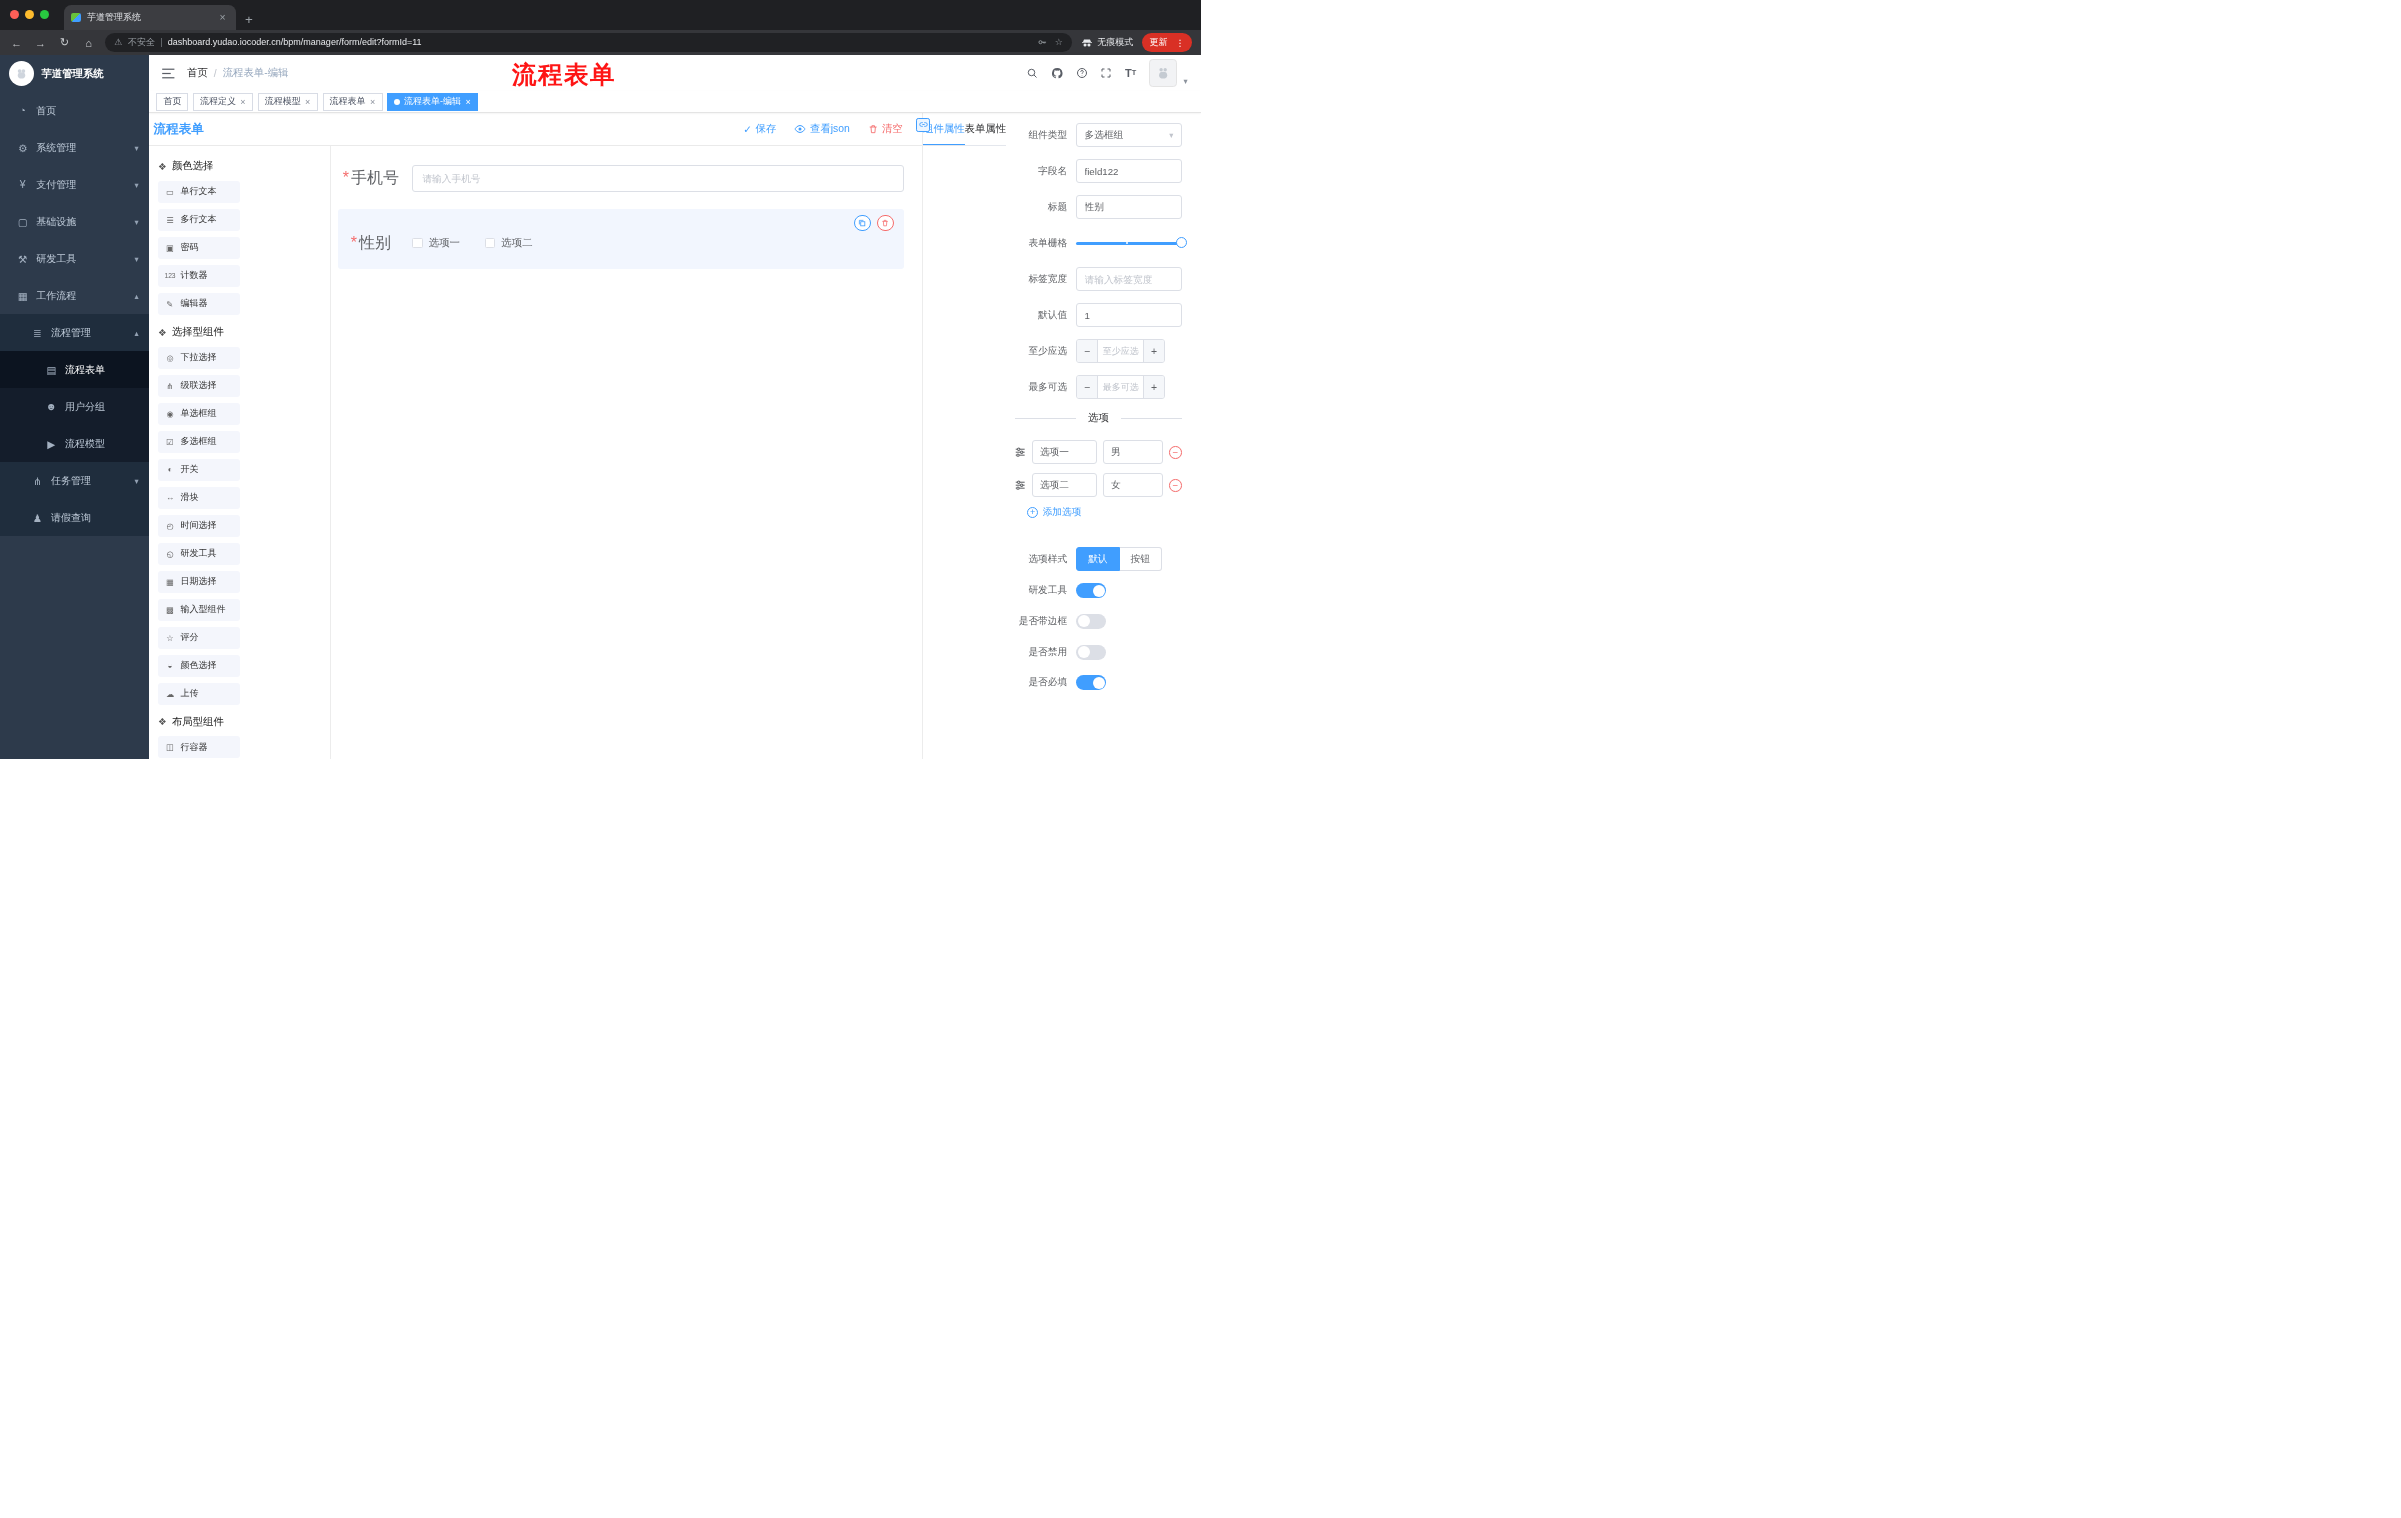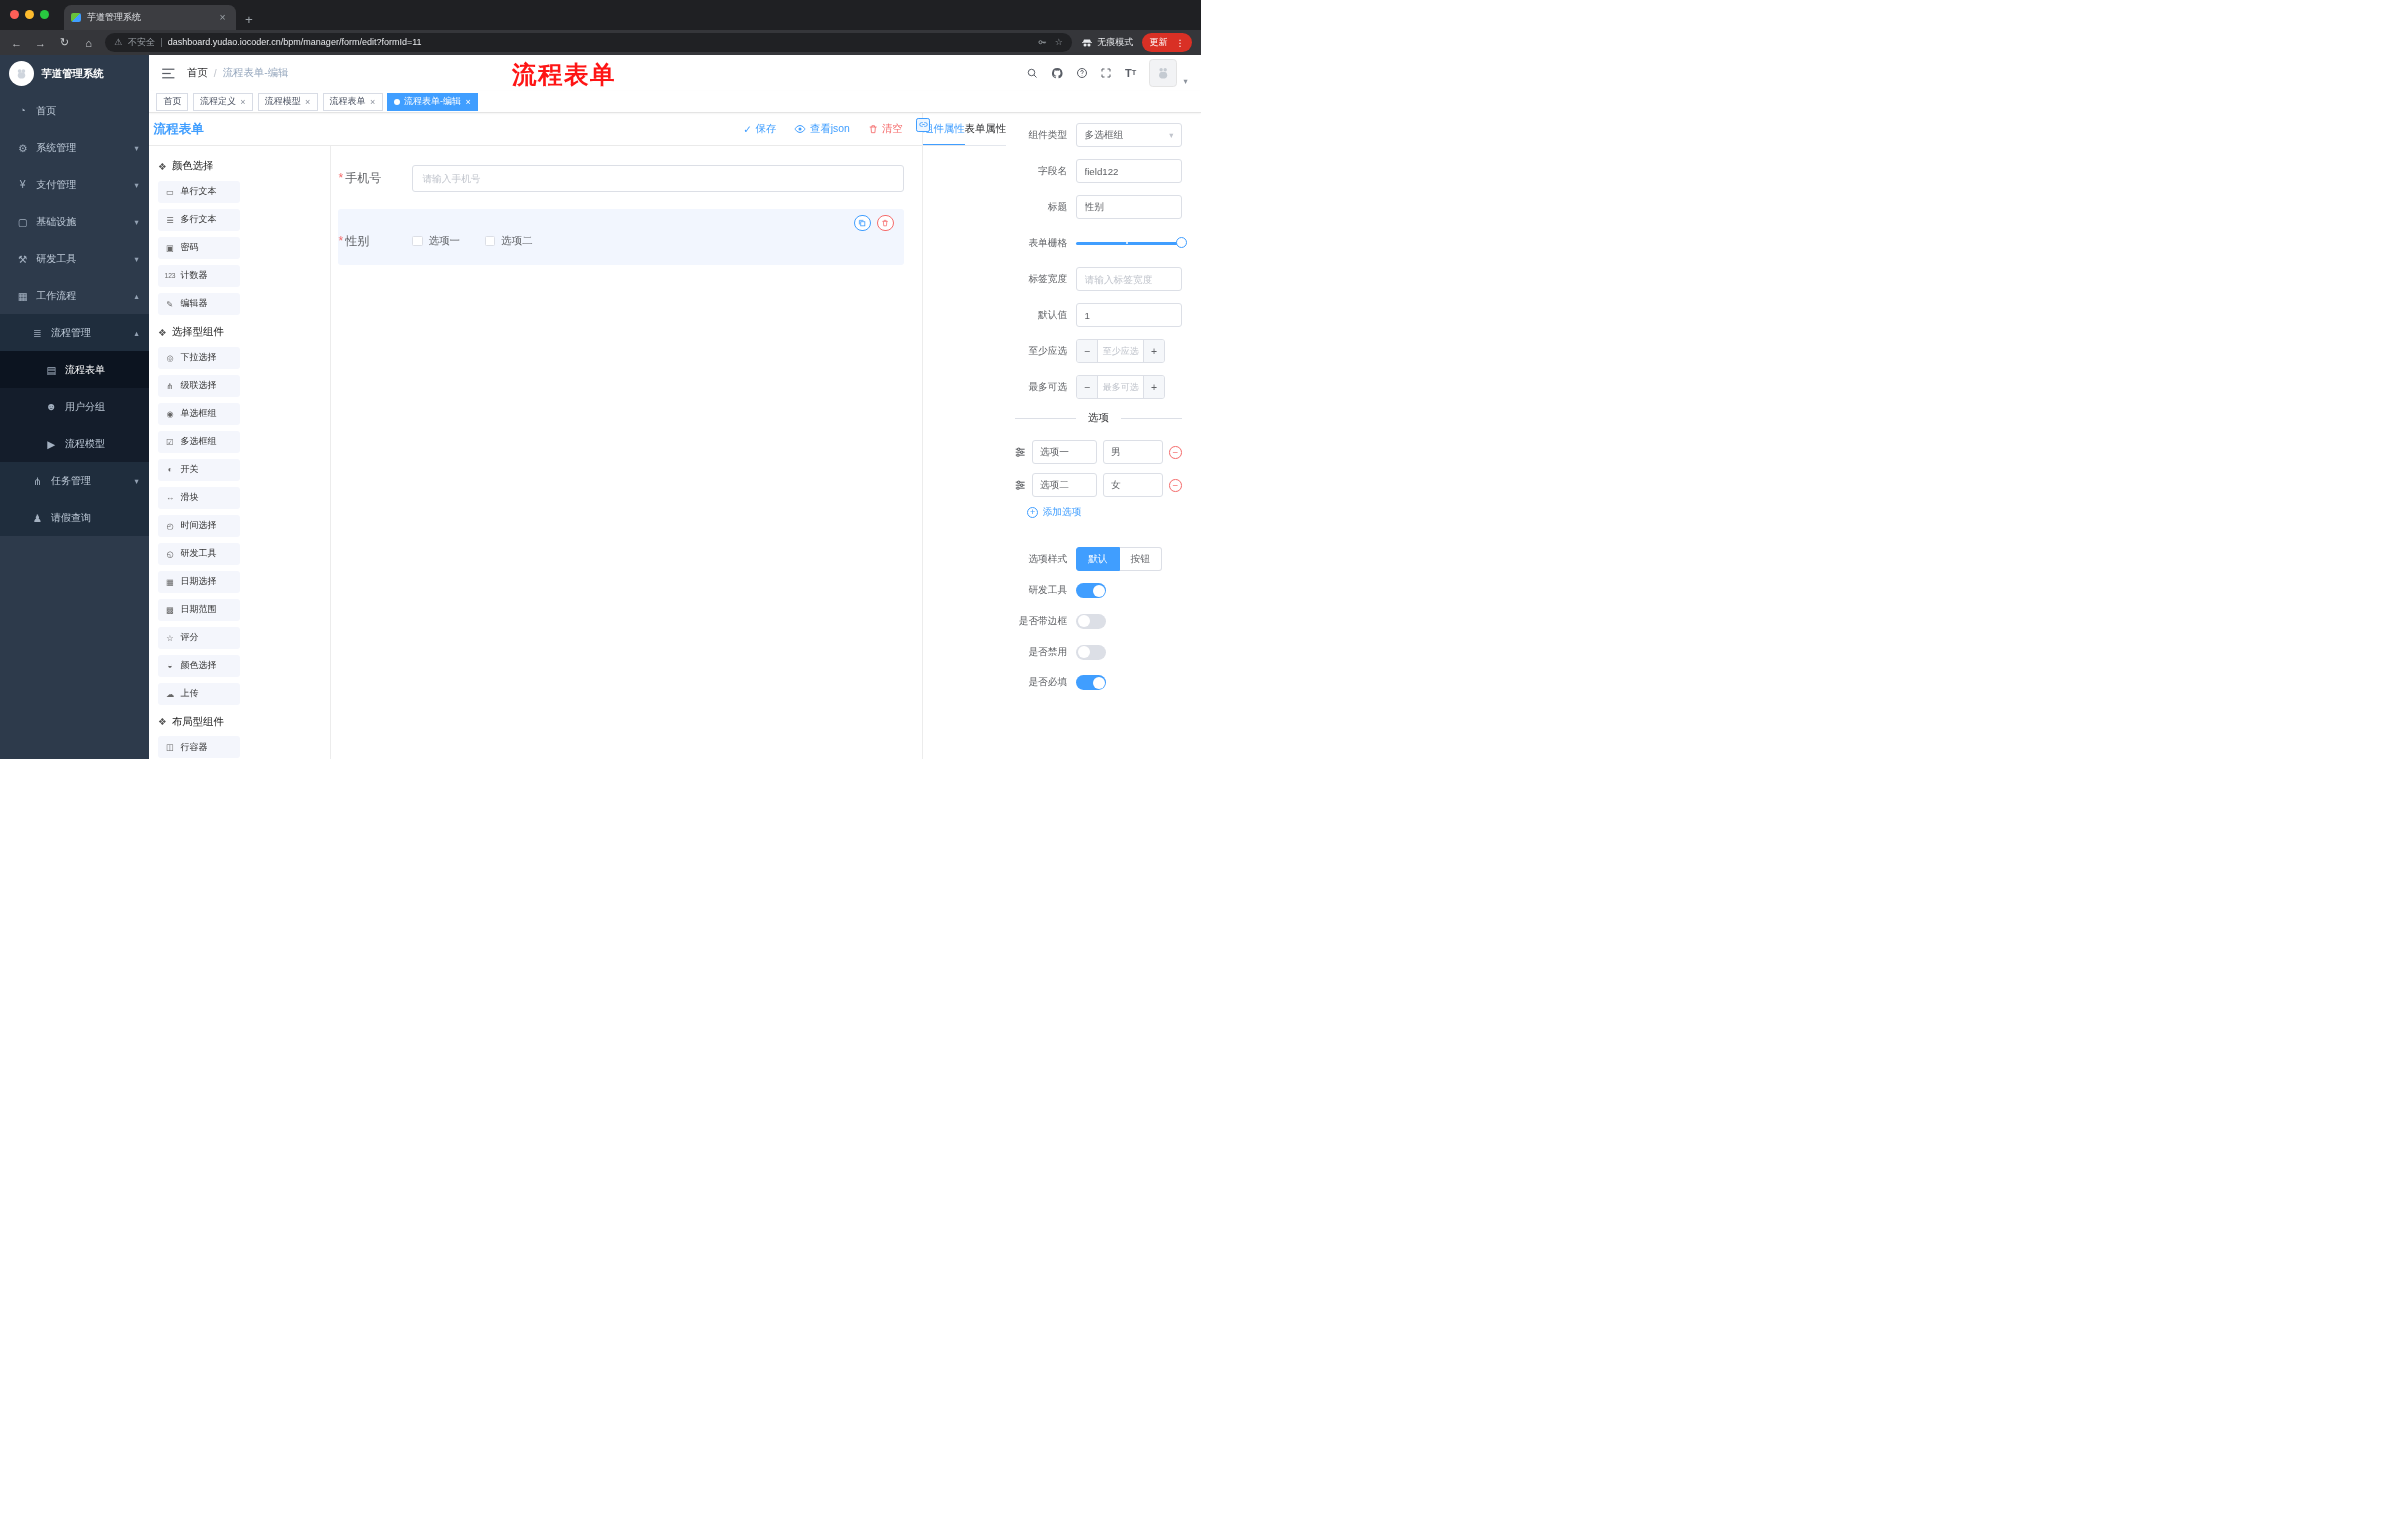--- a/index.html
+++ b/index.html
@@ -76,21 +76,21 @@
   .pgroup{margin-bottom:10.4px}
   .pgtitle{display:flex;align-items:center;gap:5.2px;font-size:10.4px;color:#222;margin:6px 0 7.4px;font-weight:500}
   .pgic{color:#555;font-size:9.7px}
   .pitems{display:flex;flex-wrap:wrap;gap:6px}
   .pitem{width:82px;height:22px;background:#f4f6fc;border-radius:3px;display:flex;align-items:center;gap:4.5px;padding:0 6px;font-size:9px;color:#333;cursor:grab}
   .pic{width:12px;text-align:center;color:#666;font-size:8.2px;flex:none}
   .req::before{content:"*";color:#f56c6c;margin-right:2.2px}
 
   .canvas{flex:1;padding:19.3px 18px 0 7.4px;min-width:0}
   .cfield{display:flex;align-items:center;margin-bottom:16.3px}
-  .clabel{width:74px;flex:none;text-align:left;padding-right:9px;font-size:12px;color:#606266}
+  .clabel{width:74px;flex:none;text-align:center;padding-right:9px;font-size:16px;color:#606266}
   .cinput{flex:1;height:27px;border:0.7px solid #dcdfe6;border-radius:3px;padding:0 9px;font-size:9.7px;color:#606266;font-family:inherit}
   .cinput::placeholder{color:#c0c4cc}
   .selected-widget{background:#f2f6fe;border-radius:3px;position:relative;padding:24px 12px 15px 0}
   .widget-actions{position:absolute;top:6px;right:10.4px;display:flex;gap:6.7px}
   .wact{width:16.3px;height:16.3px;border-radius:50%;background:#fff;display:flex;align-items:center;justify-content:center;cursor:pointer}
   .wact.copy{border:0.7px solid #409eff;color:#409eff}
   .wact.del{border:0.7px solid #f56c6c;color:#f56c6c}
   .cbgroup{display:flex;align-items:center;gap:25px}
   .cb{display:flex;align-items:center;gap:6px;font-size:10.4px;color:#606266;cursor:pointer}
   .cbbox{width:10.4px;height:10.4px;border:0.7px solid #dcdfe6;border-radius:1.5px;background:#fff;flex:none}
@@ -432,21 +432,21 @@
                 <span class="pitem">
                     <span class="pic">◵</span>
                     <span>研发工具</span>
                   </span>
                 <span class="pitem">
                     <span class="pic">▦</span>
                     <span>日期选择</span>
                   </span>
                 <span class="pitem">
                     <span class="pic">▩</span>
-                    <span>日期范围</span>
+                    <span>输入型组件</span>
                   </span>
                 <span class="pitem">
                     <span class="pic">☆</span>
                     <span>评分</span>
                   </span>
                 <span class="pitem">
                     <span class="pic">◒</span>
                     <span>颜色选择</span>
                   </span>
                 <span class="pitem">

